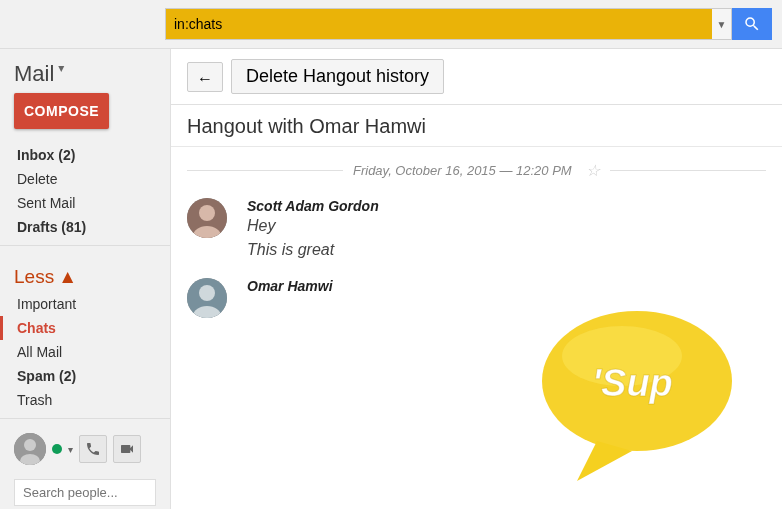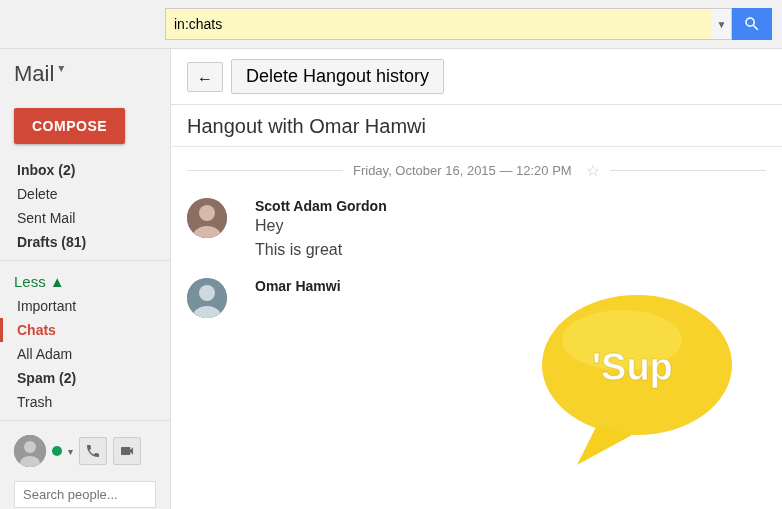--- a/index.html
+++ b/index.html
@@ -21,21 +21,21 @@
       margin-left: 155px;
     }
     .search-input {
       flex: 1;
       height: 32px;
       border: 1px solid #ccc;
       border-right: none;
       padding: 0 8px;
       font-size: 14px;
       outline: none;
-      background: #fef9c3;
+      background: #eab308;
     }
     .search-btn {
       width: 40px;
       height: 32px;
       background: #4285f4;
       border: none;
       cursor: pointer;
       display: flex;
       align-items: center;
       justify-content: center;
@@ -52,60 +52,60 @@
     .sidebar {
       width: 170px;
       background: #f1f1f1;
       flex-shrink: 0;
       padding: 8px 0;
       overflow-y: auto;
     }
     .mail-title {
       font-size: 22px;
       color: #444;
-      padding: 4px 14px 21px;
+      padding: 4px 14px 6px;
       display: flex;
       gap: 4px;
       cursor: pointer;
     }
     .mail-title .caret { font-size: 12px; color: #666; }
     .compose-btn {
       display: block;
       margin: 0 14px 14px;
       background: #d14836;
       color: #fff;
       border: none;
       border-radius: 2px;
-      padding: 10px 18px;
+      padding: 10px 10px;
       font-size: 14px;
       font-weight: bold;
       cursor: pointer;
       letter-spacing: 0.5px;
       box-shadow: 0 1px 3px rgba(0,0,0,0.3);
     }
     .nav-item {
       display: block;
       padding: 4px 14px;
       color: #333;
       cursor: pointer;
       border-left: 3px solid transparent;
       text-decoration: none;
       font-size: 14px;
     }
     .nav-item.bold { font-weight: bold; }
     .nav-item.active { color: #d14836; border-left: 3px solid #d14836; font-weight: bold; }
     .less-toggle {
       padding: 4px 14px;
-      color: #15803d;
-      cursor: pointer;
-      font-size: 15px;
+      color: #c2410c;
+      cursor: pointer;
+      font-size: 19px;
       display: flex;
       align-items: center;
       gap: 4px;
-      margin-top: 8px;
+      margin-top: 16px;
     }
     .sidebar-divider {
       border: none;
       border-top: 1px solid #ddd;
       margin: 6px 0;
     }
 
     
     .sidebar-bottom {
       padding: 8px 14px;
@@ -195,60 +195,61 @@
       color: #333;
       padding: 10px 16px 8px;
       font-weight: normal;
       border-bottom: 1px solid #e8e8e8;
     }
     .conversation-area {
       padding: 0 16px;
       overflow-y: auto;
       flex: 1;
       position: relative;
+      font-style: italic;
     }
     .date-divider {
       display: flex;
       align-items: center;
       gap: 10px;
       padding: 14px 0 10px;
       color: #888;
       font-size: 13px;
     }
     .date-divider hr {
       flex: 1;
       border: none;
       border-top: 1px solid #e0e0e0;
     }
     .star-icon { color: #ccc; font-size: 16px; cursor: pointer; margin-left: 4px; }
     .message-row {
       display: flex;
       align-items: flex-start;
-      gap: 28px;
+      gap: 20px;
       padding: 8px 0;
     }
     .msg-avatar {
       width: 40px;
       height: 40px;
       border-radius: 50%;
       background: #999;
       flex-shrink: 0;
       overflow: hidden;
       display: flex;
       align-items: center;
       justify-content: center;
     }
     .msg-content { flex: 1; }
     .msg-sender { font-weight: bold; font-size: 14px; color: #222; }
     .msg-text { font-size: 16px; color: #444; line-height: 1.5; }
 
     
     .sup-bubble-container {
       position: absolute;
-      bottom: 26px;
+      bottom: 10px;
       right: 40px;
     }
     .sup-bubble {
       position: relative;
       display: inline-block;
     }
     .sup-bubble svg {
       width: 220px;
       height: 200px;
     }
@@ -299,21 +300,21 @@
 
     <hr class="sidebar-divider">
 
     <div class="less-toggle">
       <span>Less</span>
       <span>▲</span>
     </div>
 
     <a class="nav-item">Important</a>
     <a class="nav-item active">Chats</a>
-    <a class="nav-item">All Adam</a>
+    <a class="nav-item">All Mail</a>
     <a class="nav-item bold">Spam (2)</a>
     <a class="nav-item">Trash</a>
 
     <hr class="sidebar-divider">
 
     
     <div class="sidebar-bottom">
       <div class="avatar-img">
 
         <svg width="32" height="32" viewBox="0 0 32 32">

